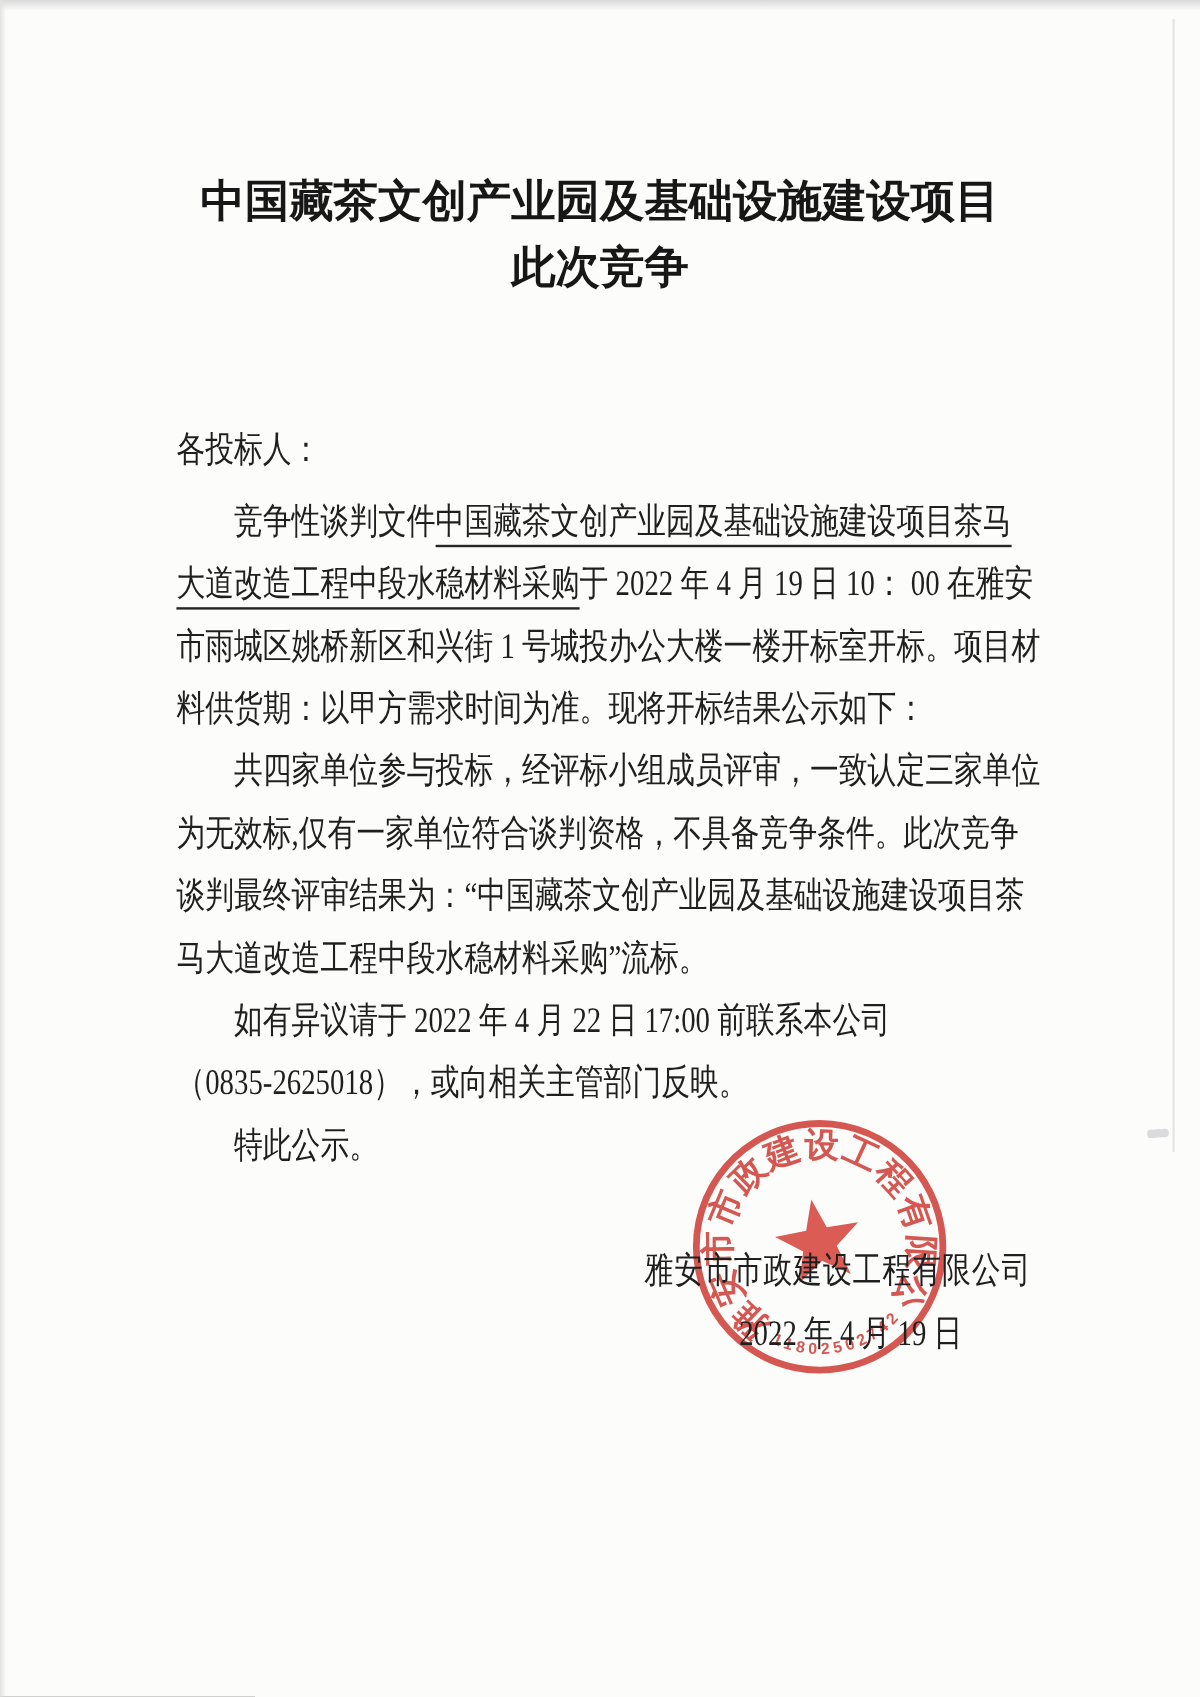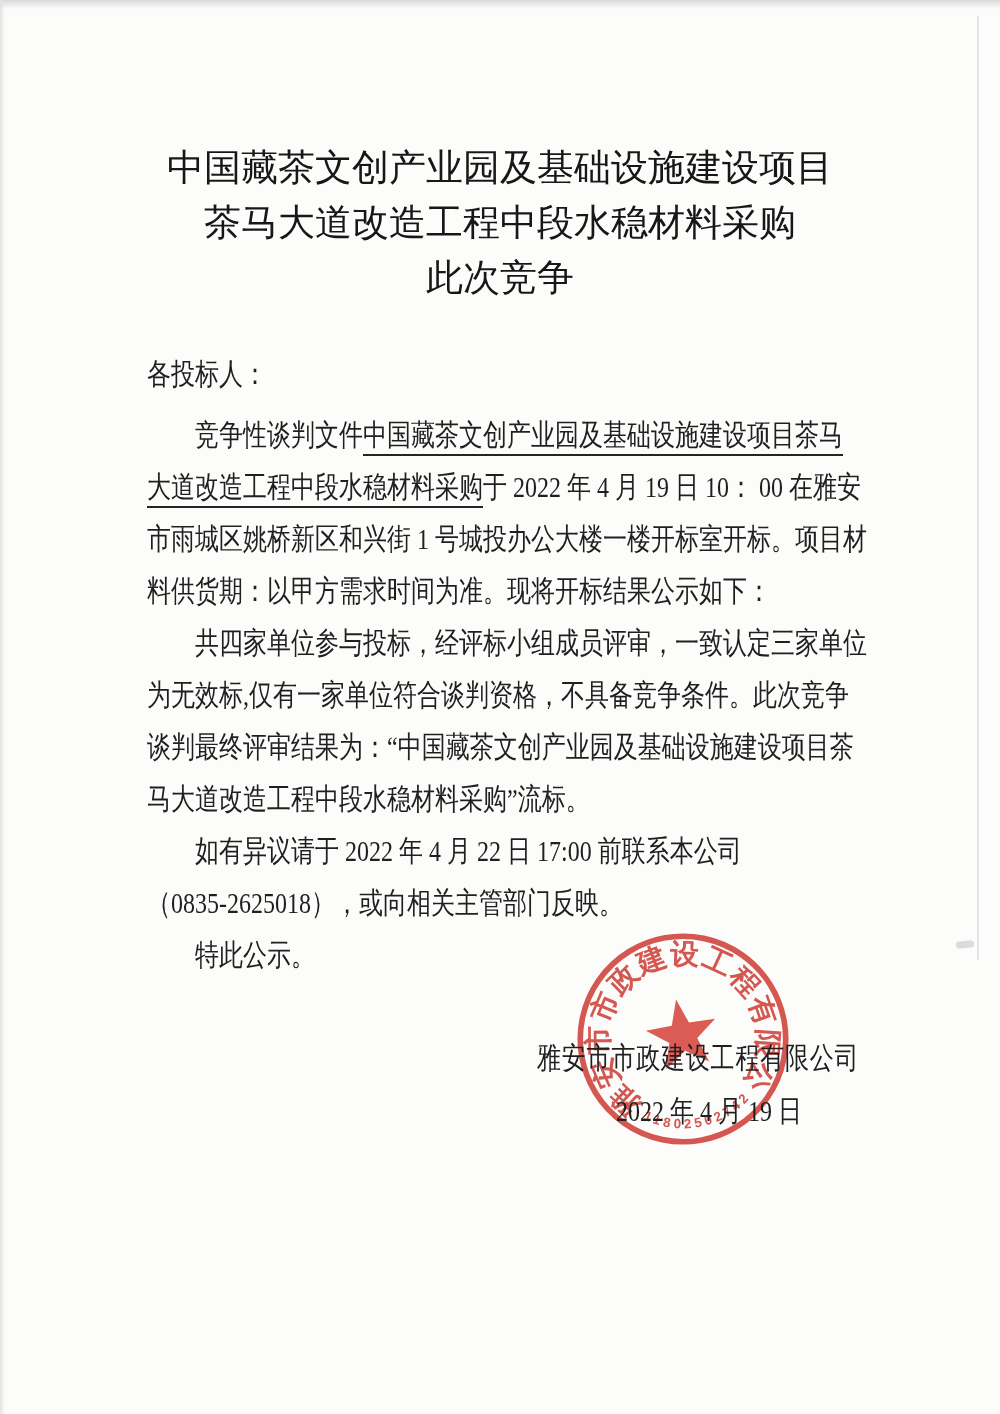--- a/index.html
+++ b/index.html
@@ -19,21 +19,21 @@
     background:linear-gradient(90deg,#e3e3e1,rgba(250,250,250,0));}
   .edge-right-line{position:absolute;left:977px;top:16px;width:2px;height:944px;
     background:#c9c9d2;opacity:.45;}
   .smudge{position:absolute;left:956px;top:941px;width:18px;height:7px;
     background:#b9b9c2;opacity:.5;border-radius:3px;transform:rotate(-4deg);}
 
   .title-block{
     position:absolute;left:0;top:140px;width:100%;
     text-align:center;
     font-family:"Liberation Sans", sans-serif;
-    font-weight:normal;
+    font-weight:bold;
     font-size:37px;
     line-height:55px;
     letter-spacing:0px;
     color:#171717;
   }
   
   .squeeze{transform:scaleX(0.8);transform-origin:0 0;white-space:nowrap;}
   .salutation{position:absolute;left:147px;top:354px;font-size:30px;}
   .body-lines{position:absolute;left:147px;top:413px;font-size:30px;}
   .body-lines .line{height:52px;line-height:44px;white-space:nowrap;}
@@ -58,21 +58,20 @@
 
 <div class="page">
 
   <div class="edge-top"></div>
   <div class="edge-left"></div>
   <div class="edge-right-line"></div>
   <div class="smudge"></div>
 
   <div class="title-block">
     <div>中国藏茶文创产业园及基础设施建设项目</div>
-    <div>茶马大道改造工程中段水稳材料采购</div>
     <div>此次竞争</div>
   </div>
 
   <div class="salutation squeeze">各投标人：</div>
 
   <div class="body-lines squeeze" id="body-lines">
       <div class="line indent"><span>竞争性谈判文件</span><span class="u">中国藏茶文创产业园及基础设施建设项目茶马</span></div>
       <div class="line"><span class="u">大道改造工程中段水稳材料采购</span><span>于 2022 年 4 月 19 日 10： 00 在雅安</span></div>
       <div class="line"><span>市雨城区姚桥新区和兴街 1 号城投办公大楼一楼开标室开标。项目材</span></div>
       <div class="line"><span>料供货期：以甲方需求时间为准。现将开标结果公示如下：</span></div>

